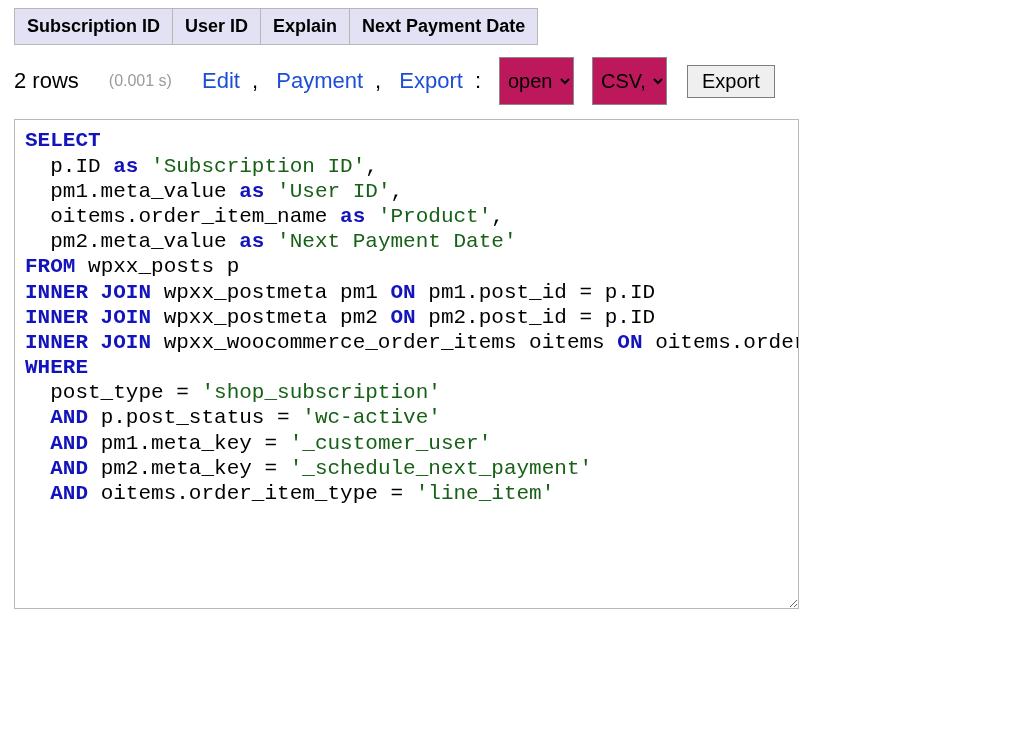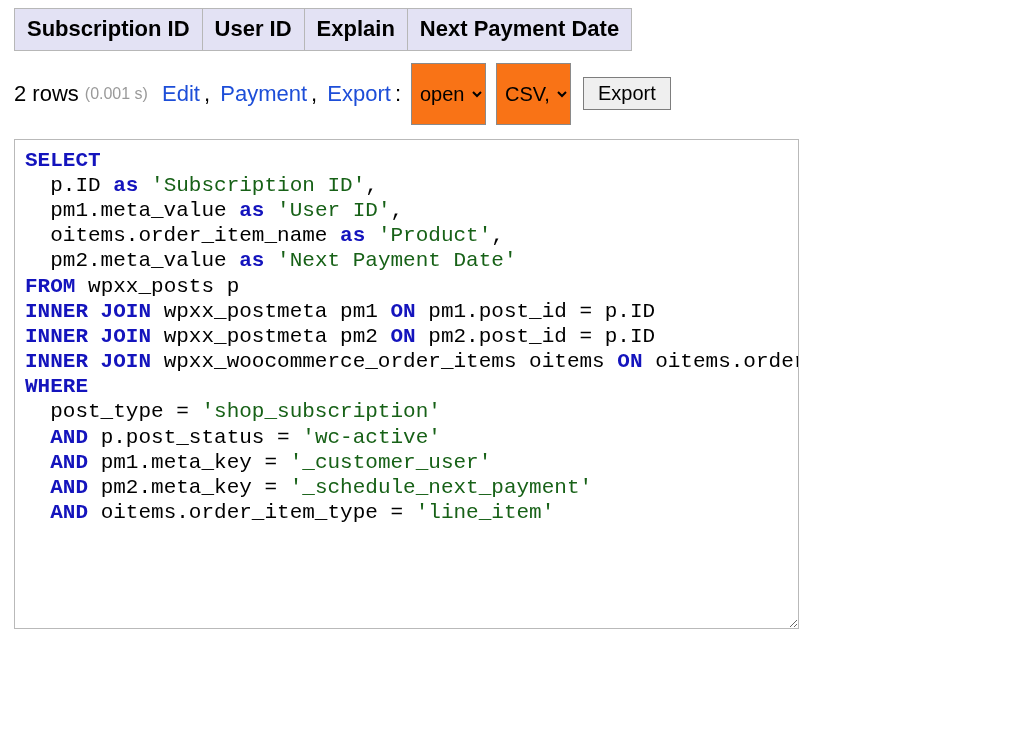--- a/index.html
+++ b/index.html
@@ -17,21 +17,21 @@
   
   table.results {
     border-collapse: collapse;
     margin-bottom: 12px;
   }
   table.results th,
   table.results td {
     border: 1px solid #b7b7b7;
     padding: 6px 12px;
     text-align: left;
-    font-size: 22px;
+    font-size: 18px;
     line-height: 1.3;
     white-space: nowrap;
   }
   table.results th {
     background: #e3e2f4;
     font-weight: bold;
     text-align: center;
   }
   table.results tbody tr:nth-child(odd) td { background: #ffffff; }
   table.results tbody tr:nth-child(even) td { background: #f3f3f3; }
@@ -40,40 +40,40 @@
     text-decoration: none;
     cursor: pointer;
   }
 
   
   .statusline {
     font-size: 22px;
     display: flex;
     align-items: center;
     flex-wrap: wrap;
-    gap: 4px;
+    gap: 12px;
     margin-bottom: 14px;
   }
   .statusline .rows { font-weight: 400; }
   .statusline .timing {
     color: #9a9a9a;
     font-size: 16px;
-    margin-left: 2px;
+    margin-left: 18px;
   }
   .statusline .alink {
     color: #1d4ed8;
     text-decoration: none;
     cursor: pointer;
   }
   .statusline .sep { color: #000; }
   .statusline select {
     font-size: 20px;
-    padding: 18px 4px;
+    padding: 11px 4px;
     border: 1px solid #8a8a8a;
-    background: #f97316;
+    background: #be185d;
     margin-left: 6px;
   }
   .statusline button.export-btn {
     font-size: 20px;
     padding: 4px 14px;
     margin-left: 8px;
     border: 1px solid #7d7d7d;
     background: #efefef;
     cursor: pointer;
   }

